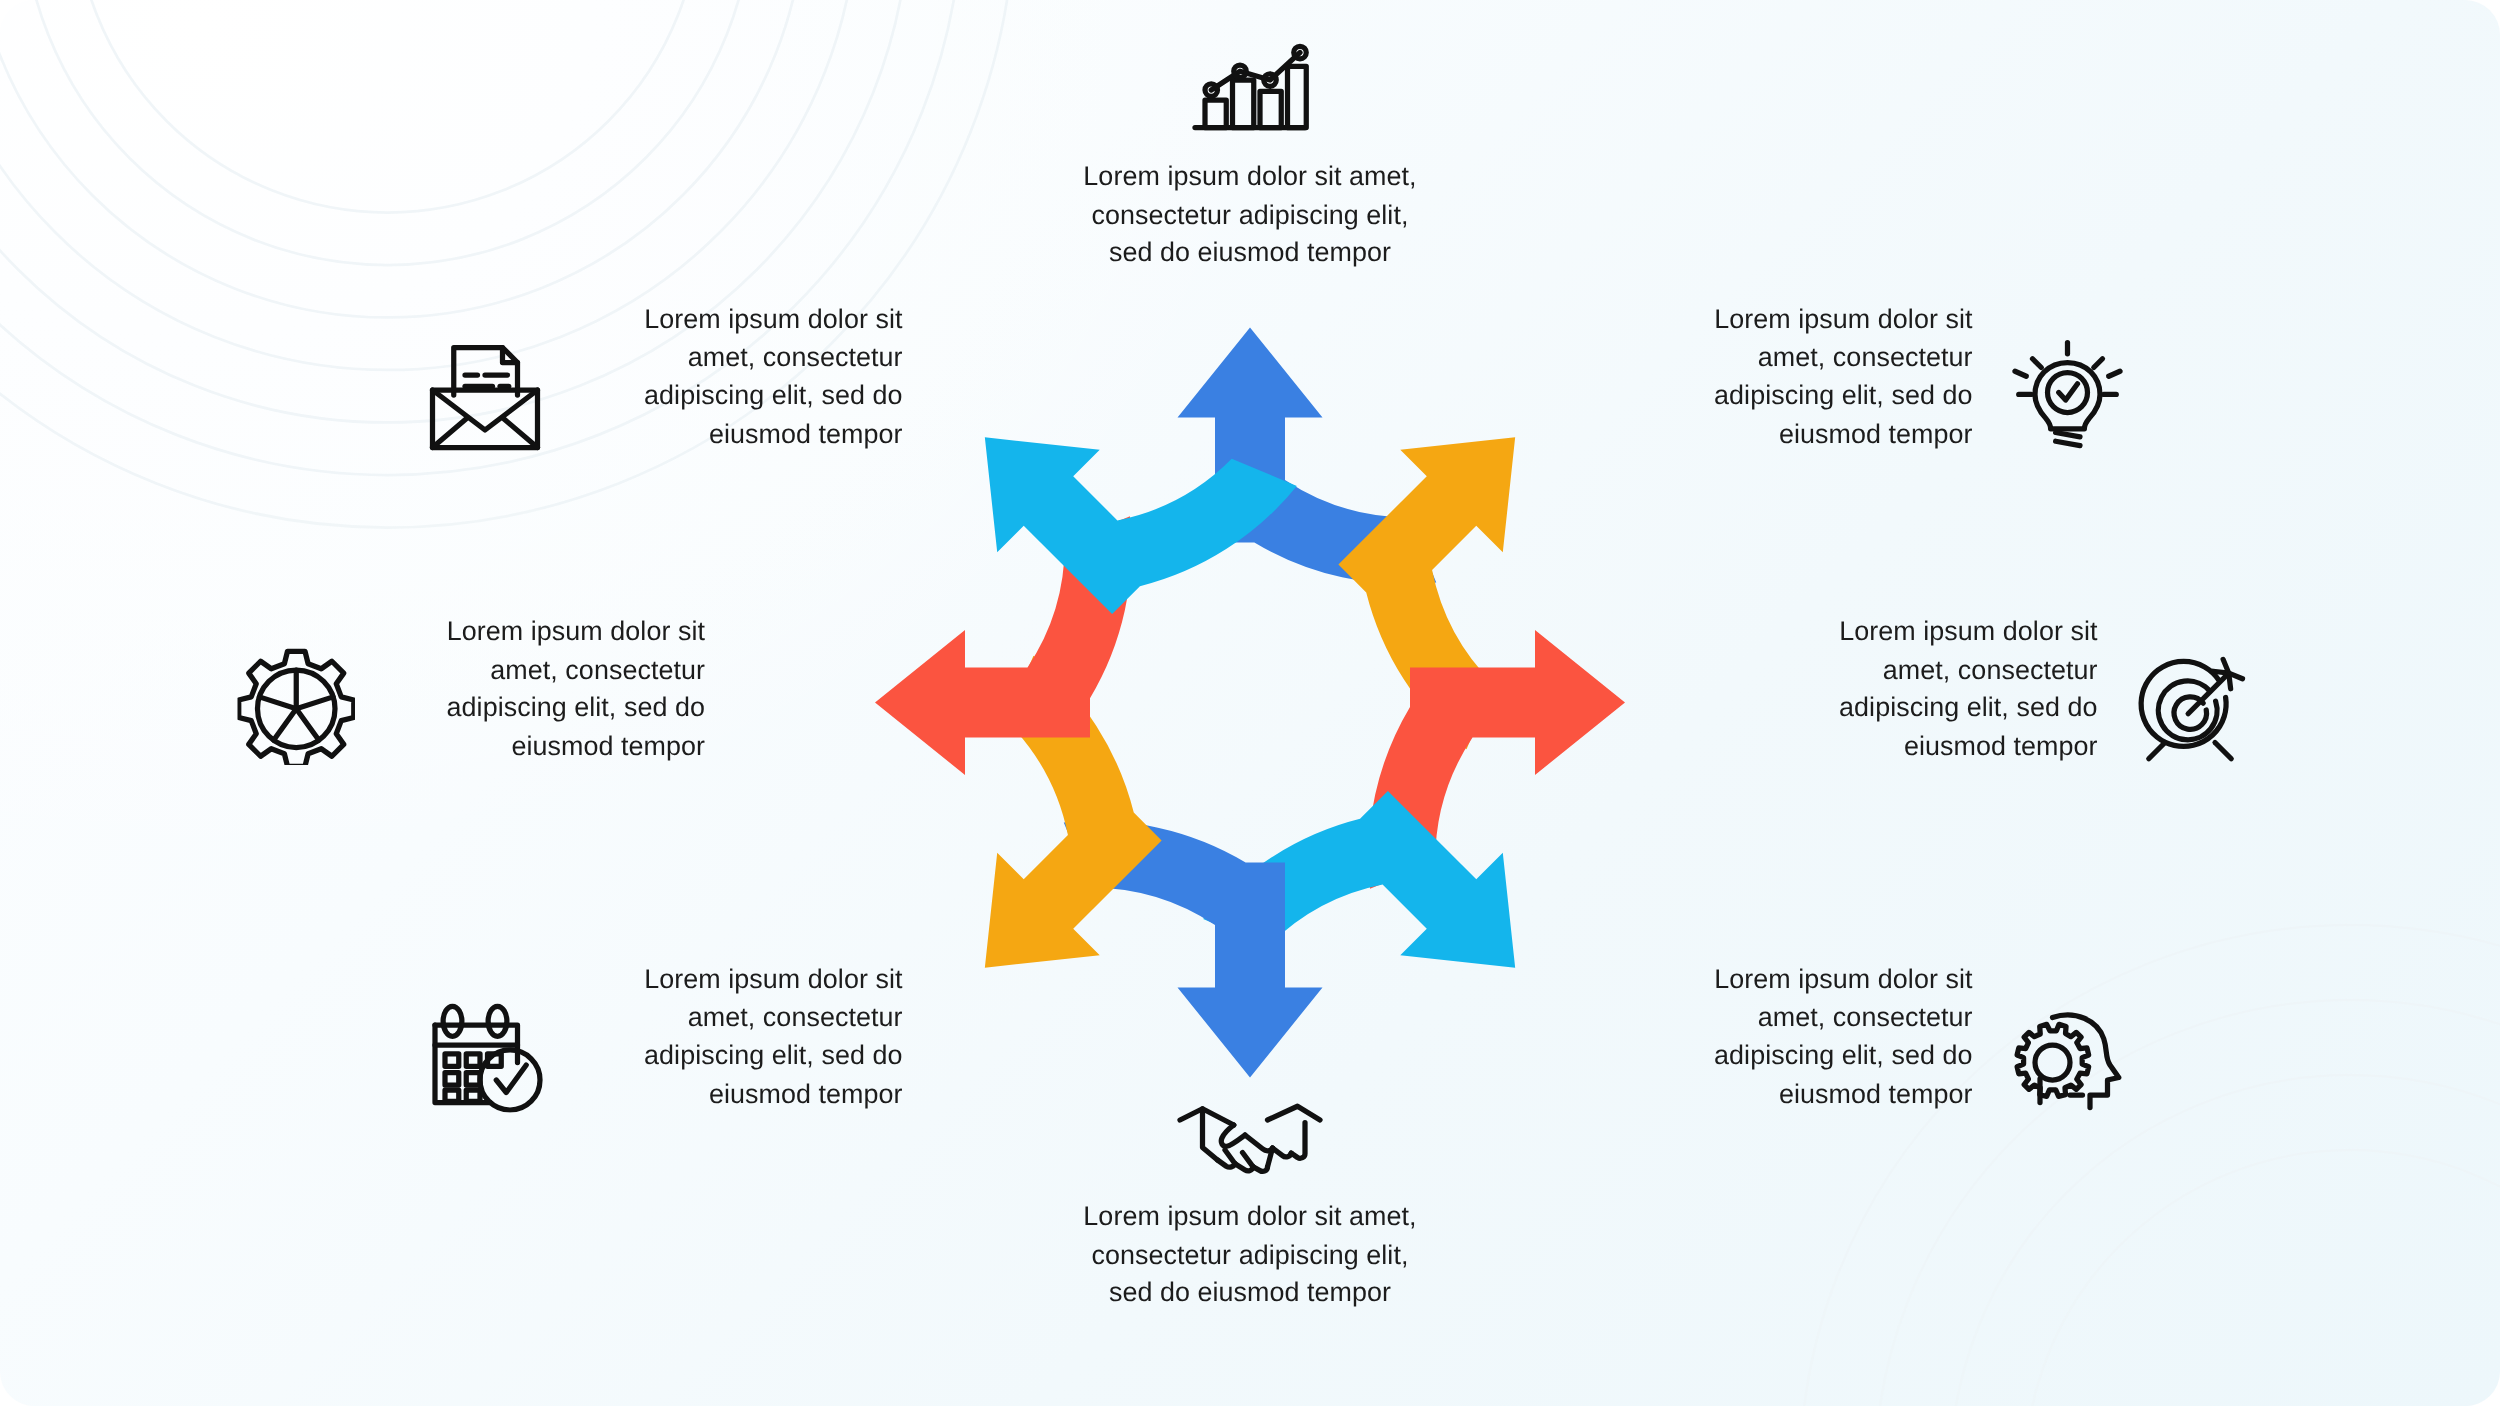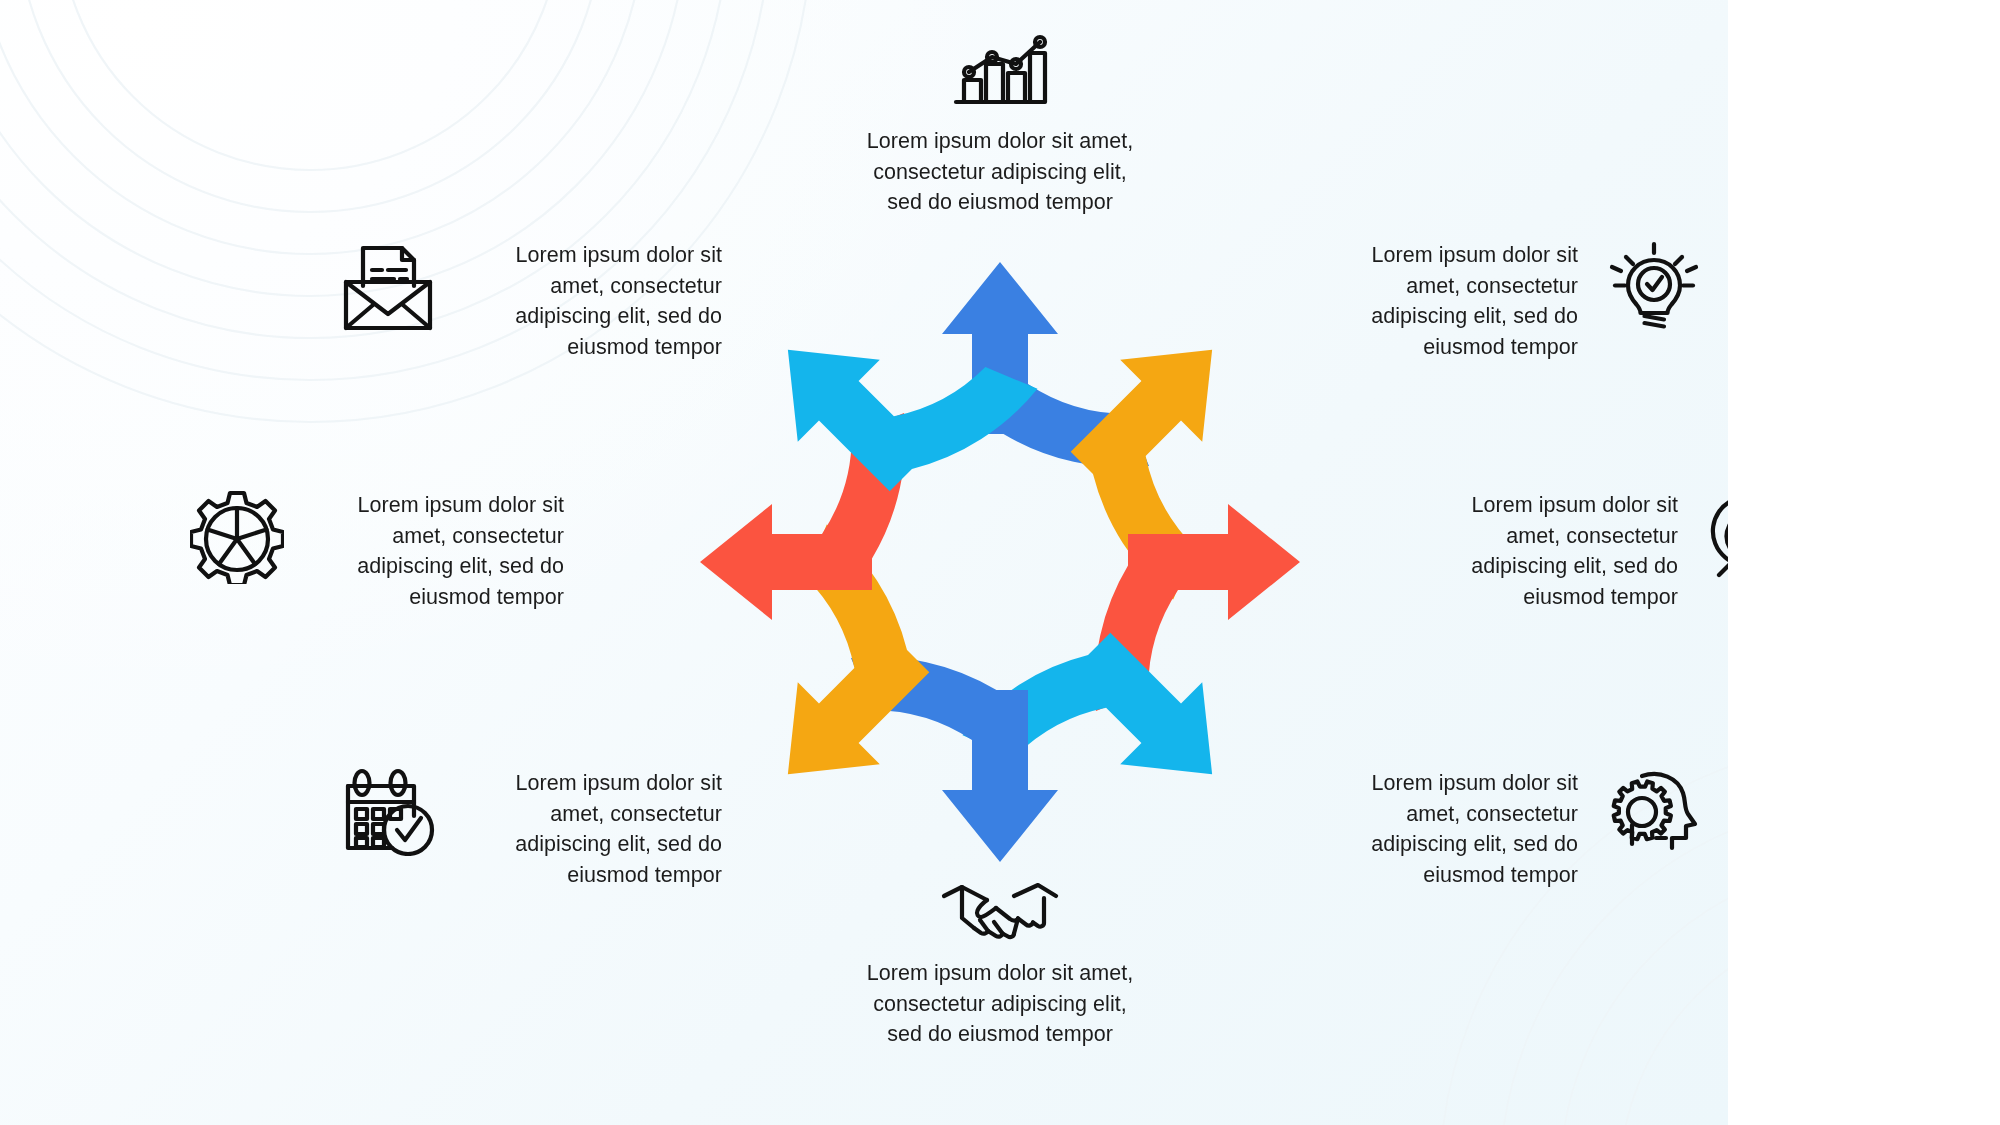--- a/index.html
+++ b/index.html
@@ -9,26 +9,27 @@
     width: 2000px;
     height: 1125px;
     overflow: hidden;
   }
   body {
     font-family: "Liberation Sans", sans-serif;
     background: #ffffff;
   }
   #stage {
     position: relative;
-    width: 1728px;
+    width: 2000px;
     height: 1125px;
     background:
       radial-gradient(ellipse 1400px 1100px at 8% 2%, #ffffff 0%, #fdfeff 22%, rgba(253,254,255,0) 62%),
       linear-gradient(134deg, #fdfeff 0%, #f8fcfe 32%, #f2f9fc 62%, #edf7fb 100%);
     overflow: hidden;
+    border-radius: 28px;
   }
   
   #bg-texture {
     position: absolute;
     left: 0; top: 0;
     width: 2000px; height: 1125px;
     pointer-events: none;
   }
 
   
@@ -37,21 +38,21 @@
     left: 590px;
     top: 152px;
     width: 820px;
     height: 820px;
   }
 
   
   .block {
     position: absolute;
     display: flex;
-    align-items: flex-start;
+    align-items: flex-end;
   }
   .block.side-left  { flex-direction: row; }
   .block.side-right { flex-direction: row; }
 
   .caption {
     font-size: 21.5px;
     line-height: 30.5px;
     color: #1c1c1c;
     letter-spacing: 0.05px;
     white-space: pre-line;

